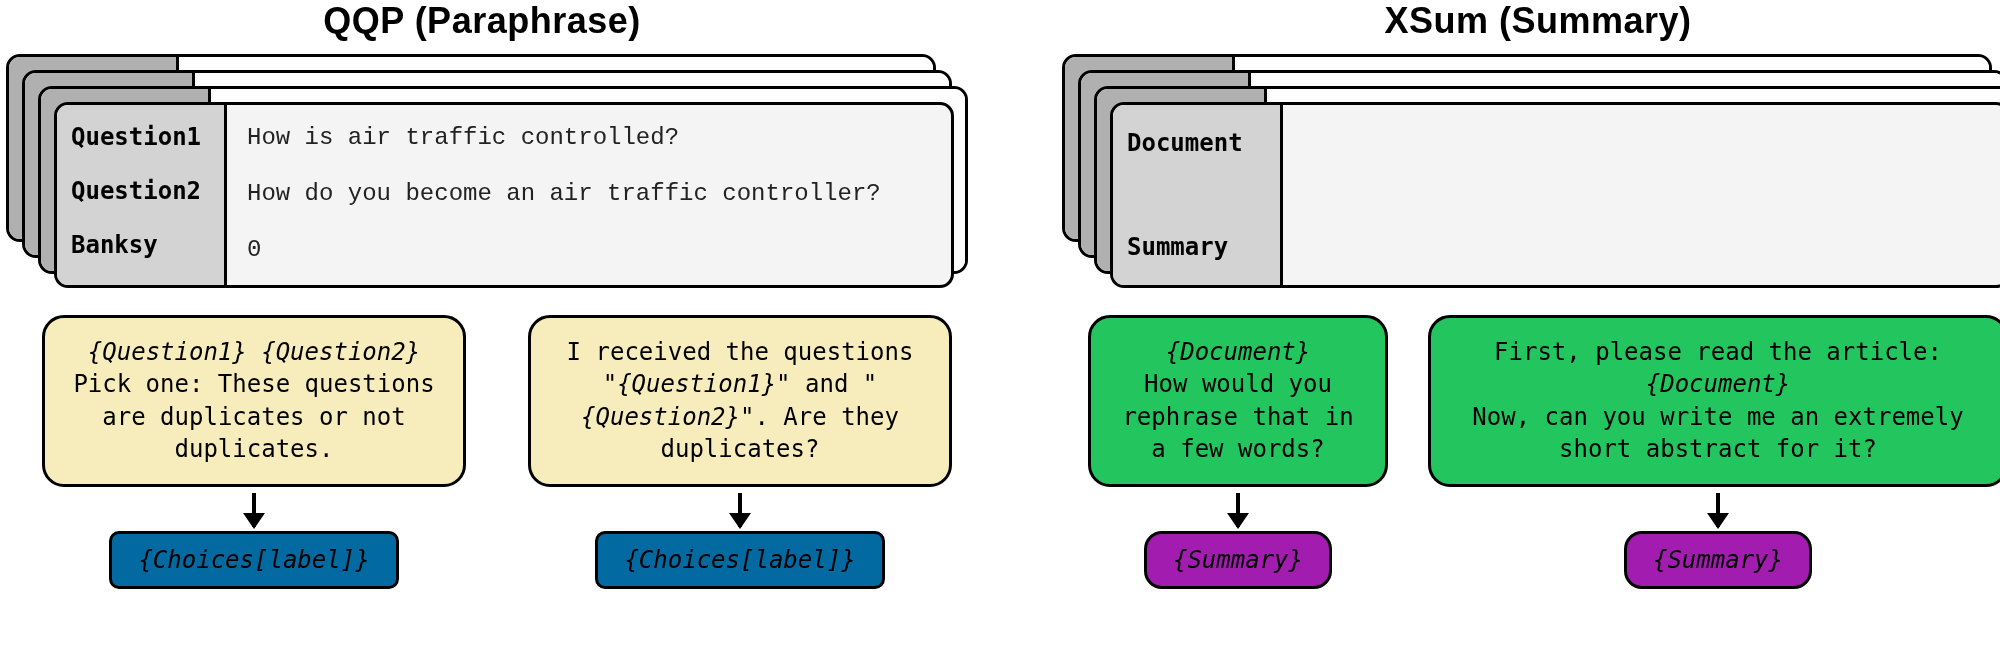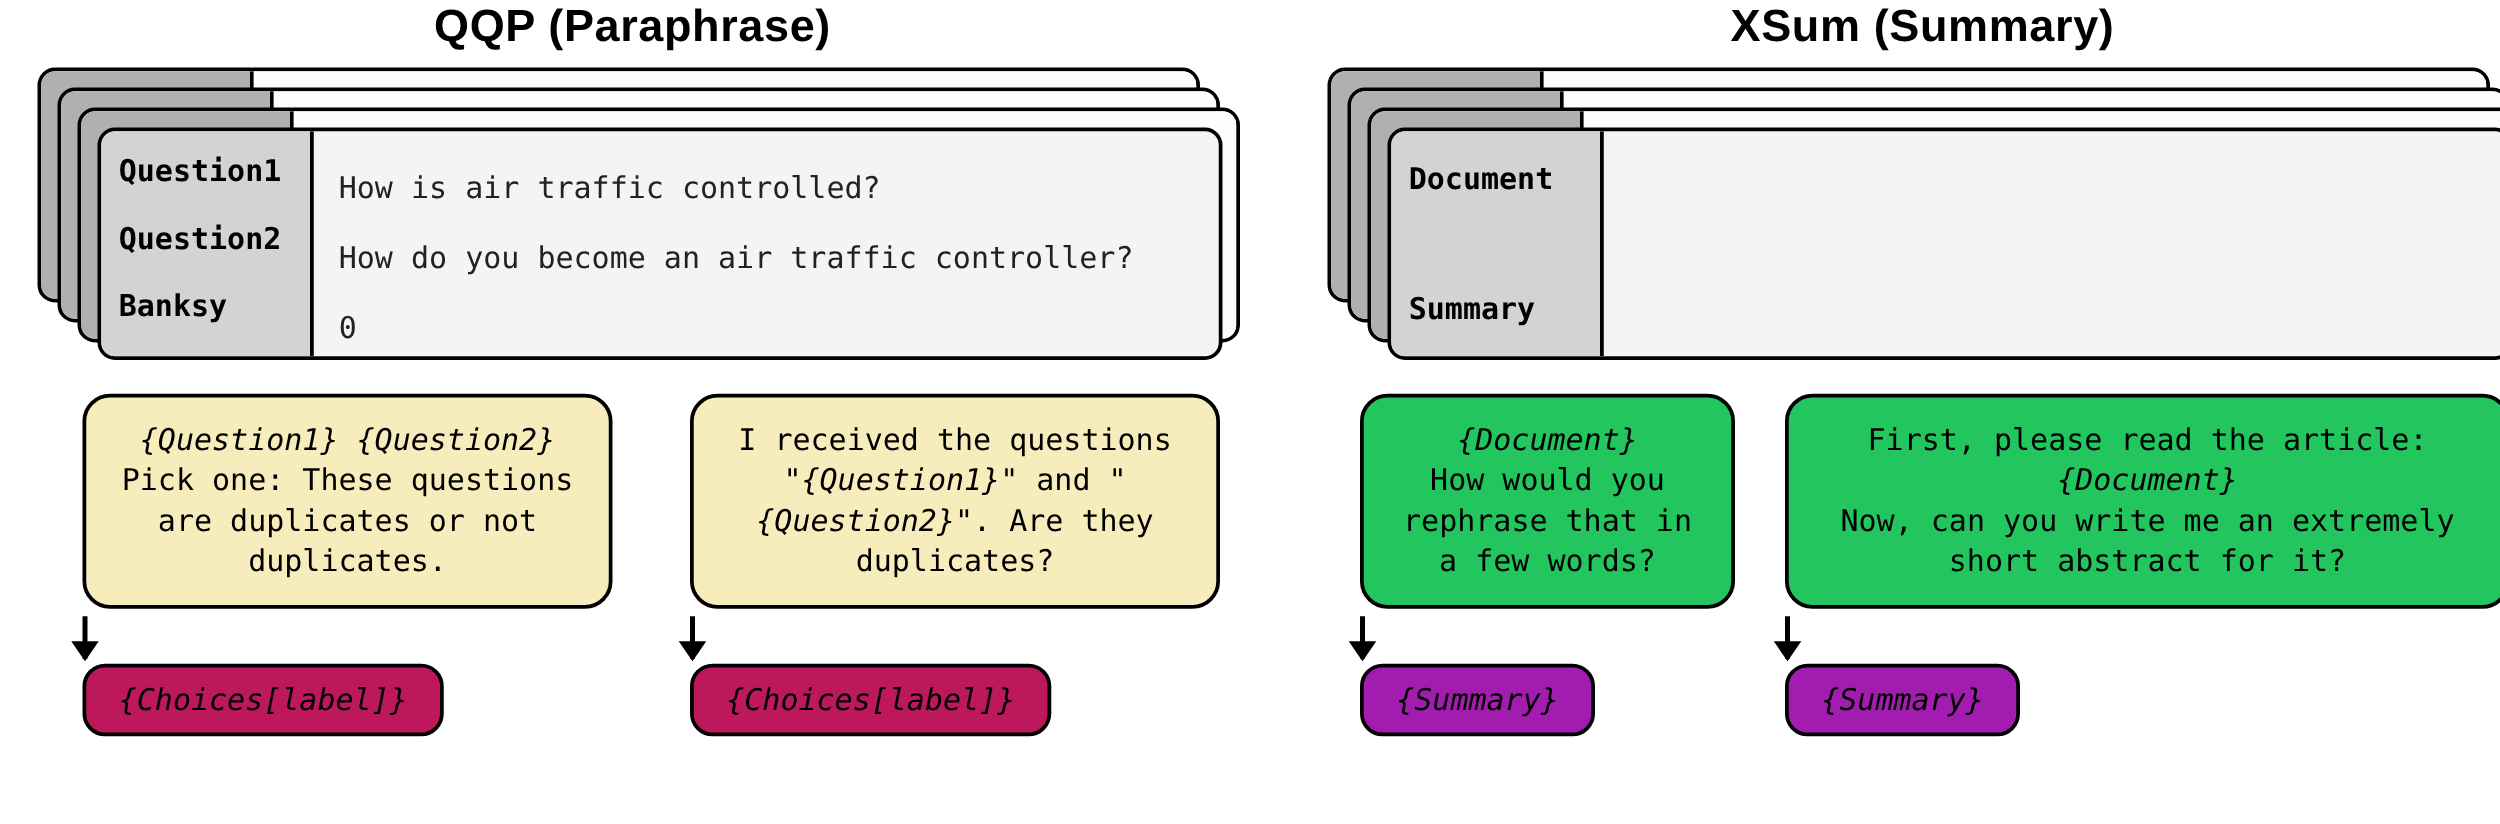--- a/index.html
+++ b/index.html
@@ -7,21 +7,21 @@
     background: #ffffff;
     font-family: ui-monospace, 'SF Mono', Menlo, Consolas, monospace;
     width: 2000px;
     height: 659px;
     position: relative;
   }
   .panel {
     position: absolute;
     top: 0;
   }
-  .panel.left { left: 36px; width: 940px; }
+  .panel.left { left: 12px; width: 940px; }
   .panel.right { left: 1068px; width: 940px; }
 
   .panel-title {
     text-align: center;
     font-family: -apple-system, BlinkMacSystemFont, 'Segoe UI', sans-serif;
     font-weight: 800;
     font-size: 36px;
     letter-spacing: 0.5px;
     margin-bottom: 18px;
     color: #000;
@@ -65,45 +65,46 @@
     display: flex;
     flex-direction: column;
     justify-content: flex-start;
     font-weight: 700;
     font-size: 24px;
     color: #000;
   }
   .card .sidebar .row { margin-bottom: 26px; }
   .card .body {
     flex: 1;
-    padding: 30px 20px;
+    padding: 18px 20px;
     font-size: 24px;
     color: #222;
     display: flex;
     flex-direction: column;
     justify-content: flex-start;
+    font-family: Liberation Mono, monospace;
   }
   .card .body .row { margin-bottom: 26px; line-height: 1.25; }
 
   
   .card.two .sidebar .row:last-child,
   .card.two .body .row:last-child { margin-bottom: 0; }
   .card.two .sidebar, .card.two .body { justify-content: space-around; padding-top: 20px; padding-bottom: 20px; gap: 42px; }
 
   
   .prompt-row {
     display: flex;
     gap: 62px;
     margin-left: 30px;
   }
   .prompt-col {
     flex: 1;
     display: flex;
     flex-direction: column;
-    align-items: flex-start;
+    align-items: center;
   }
   .bubble {
     border: 3.5px solid #000;
     border-radius: 22px;
     padding: 18px 24px;
     font-size: 24px;
     line-height: 1.35;
     text-align: center;
     font-style: italic;
     width: 100%;
@@ -129,21 +130,21 @@
     border-top: 16px solid #000;
   }
   .out-bubble {
     border: 3.5px solid #000;
     border-radius: 18px;
     padding: 12px 26px;
     font-size: 24px;
     font-style: italic;
     text-align: center;
   }
-  .out-bubble.yellow { background: #be185d; }
+  .out-bubble.yellow { background: #0369a1; border-radius: 10px; }
   .out-bubble.blue   { background: #a21caf; }
 
   
   .panel.left  .prompt-col:first-child .bubble { max-width: 430px; }
   .panel.left  .prompt-col:last-child  .bubble { max-width: 440px; }
   .panel.right .prompt-col:first-child .bubble { max-width: 300px; }
   .panel.right .prompt-col:last-child  .bubble { max-width: 590px; }
   .panel.right .prompt-row { gap: 40px; margin-left: 20px;}
   .panel.right .prompt-col:first-child { flex: 0 0 300px; }
 </style>

